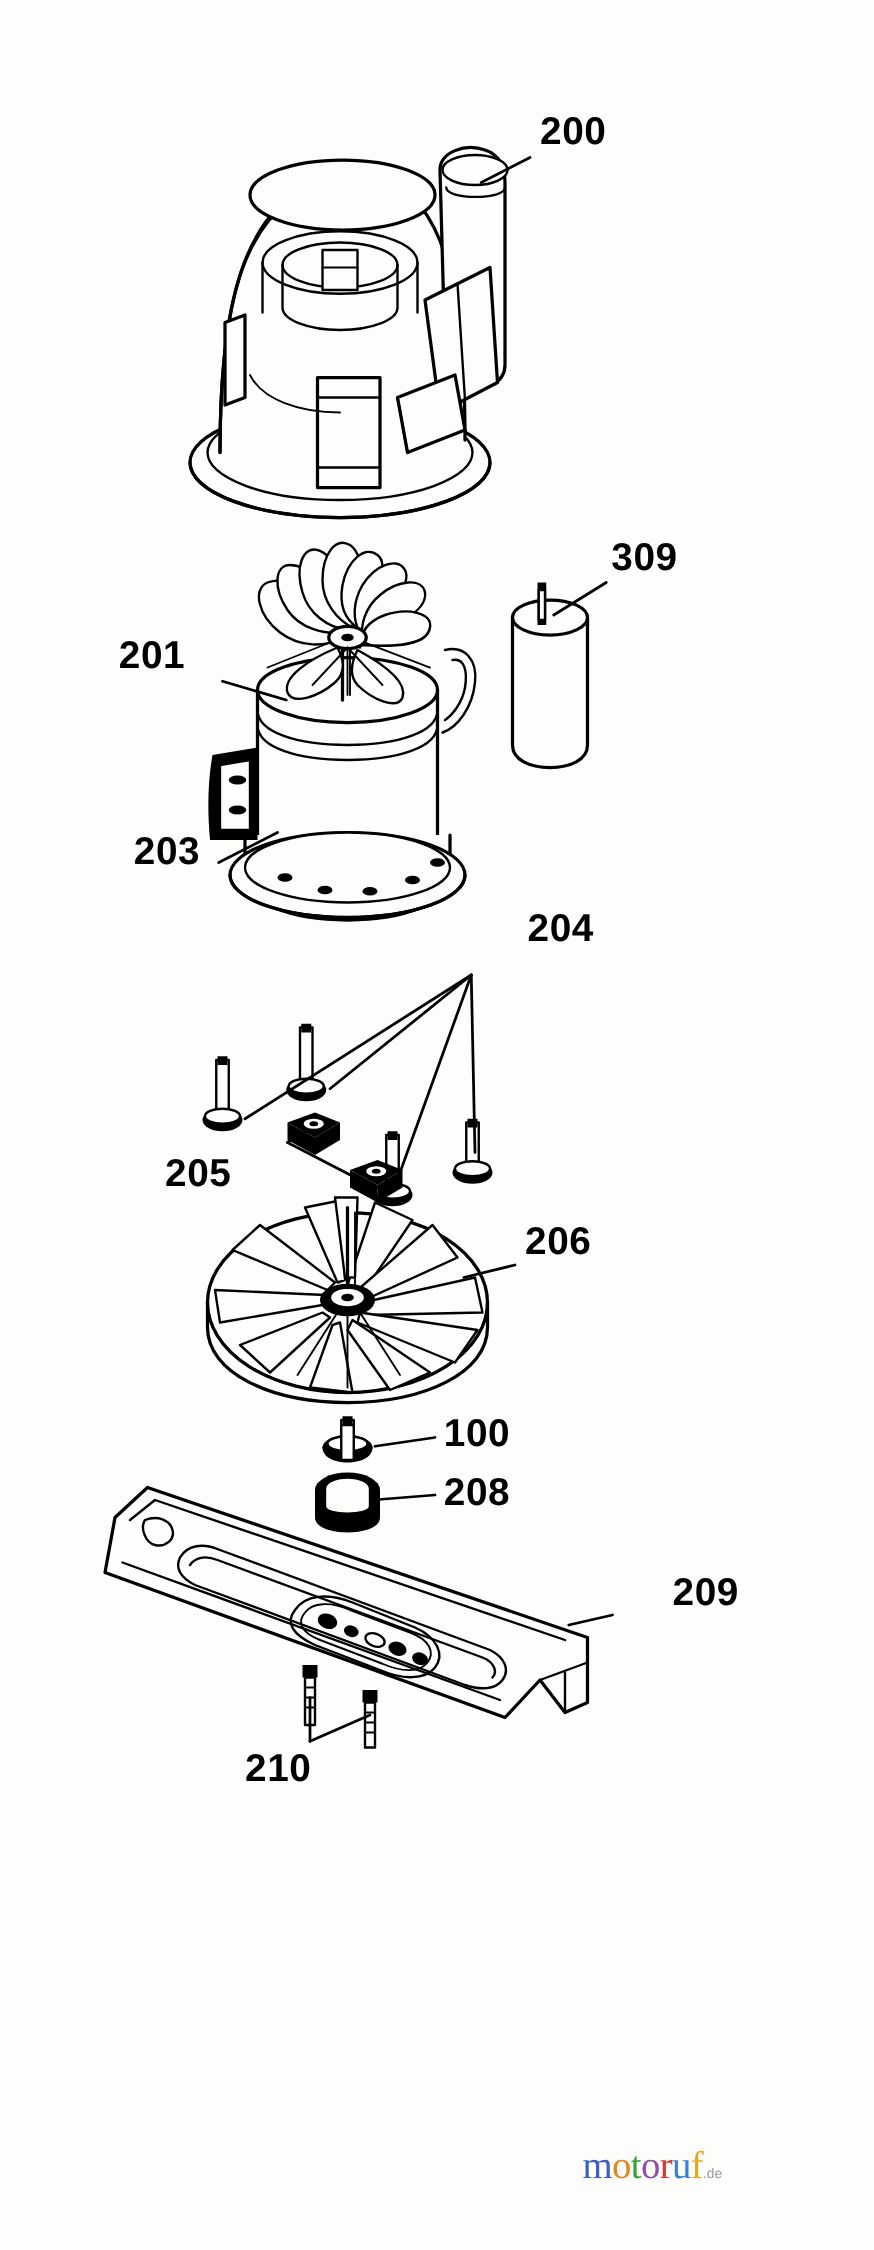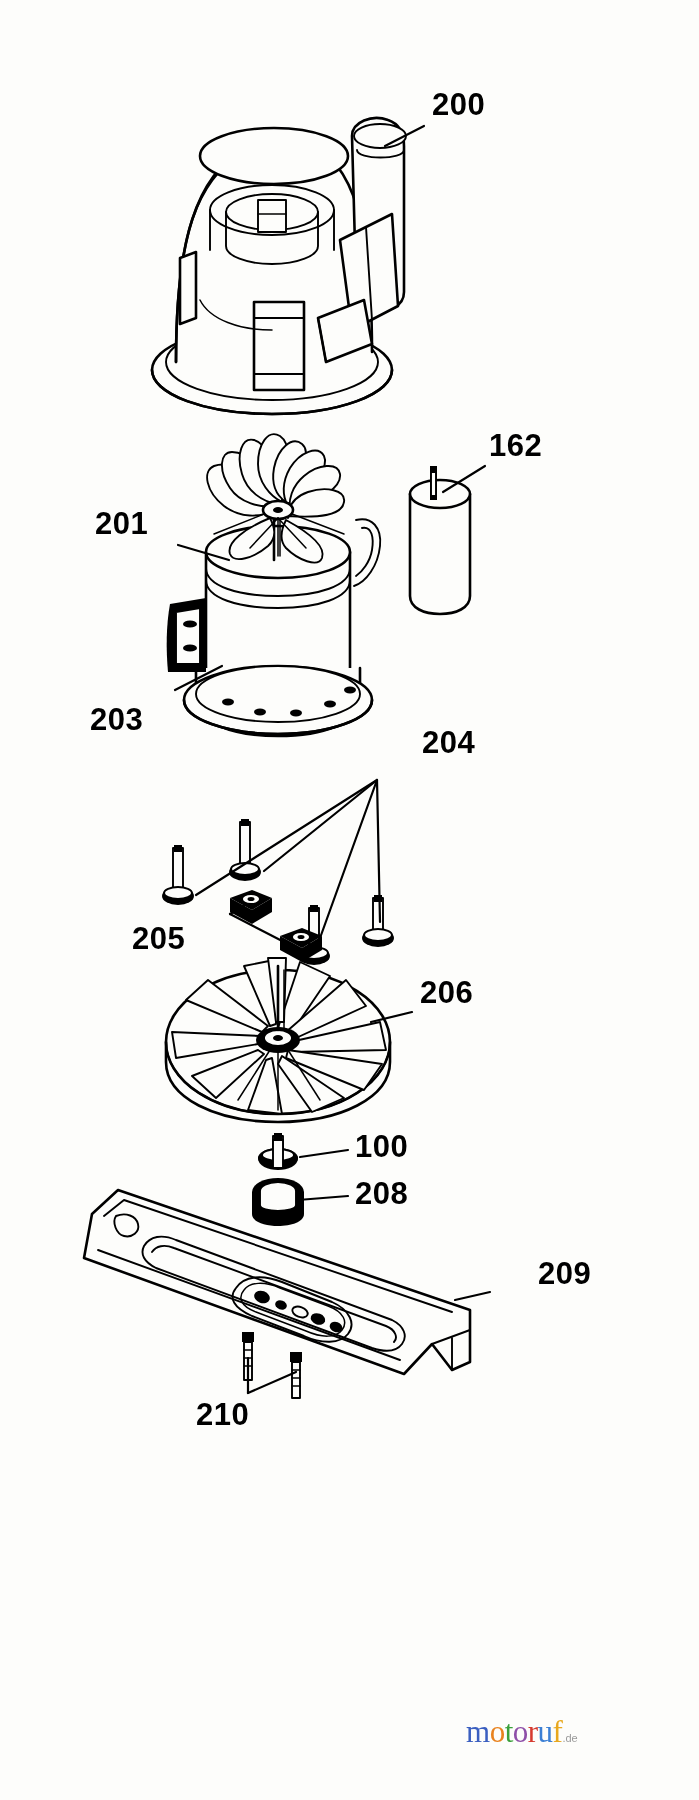--- a/index.html
+++ b/index.html
@@ -315,23 +315,23 @@
       <path class="leader" d="M175 690 L222 666"></path>
       <path class="leader" d="M412 1012 L371 1022"></path>
       <path class="leader" d="M348 1150 L300 1157"></path>
       <path class="leader" d="M348 1196 L298 1200"></path>
       <path class="leader" d="M490 1292 L455 1300"></path>
     </g>
 
   </svg>
 
   <div class="lbl" style="left:432px;top:89px;">200</div>
-  <div class="lbl" style="left:489px;top:430px;">162</div>
+  <div class="lbl" style="left:489px;top:430px;">309</div>
   <div class="lbl" style="left:95px;top:508px;">201</div>
-  <div class="lbl" style="left:90px;top:665px;margin-top:39px;">203</div>
+  <div class="lbl" style="left:107px;top:665px;">203</div>
   <div class="lbl" style="left:422px;top:727px;text-align:center;">204</div>
   <div class="lbl" style="left:132px;top:923px;">205</div>
   <div class="lbl" style="left:420px;top:977px;">206</div>
   <div class="lbl" style="left:355px;top:1131px;">100</div>
   <div class="lbl" style="left:355px;top:1178px;">208</div>
   <div class="lbl" style="left:497px;top:1258px;margin-left:41px;">209</div>
   <div class="lbl" style="left:196px;top:1399px;">210</div>
 
   <div class="wm" id="watermark" style="left:466px;top:1716px;"><span style="color: rgb(59, 95, 192);">m</span><span style="color: rgb(232, 130, 30);">o</span><span style="color: rgb(58, 160, 58);">t</span><span style="color: rgb(142, 79, 168);">o</span><span style="color: rgb(214, 58, 47);">r</span><span style="color: rgb(59, 127, 212);">u</span><span style="color: rgb(232, 168, 30);">f</span><span class="de" style="color: rgb(154, 154, 154);">.de</span></div>
 

